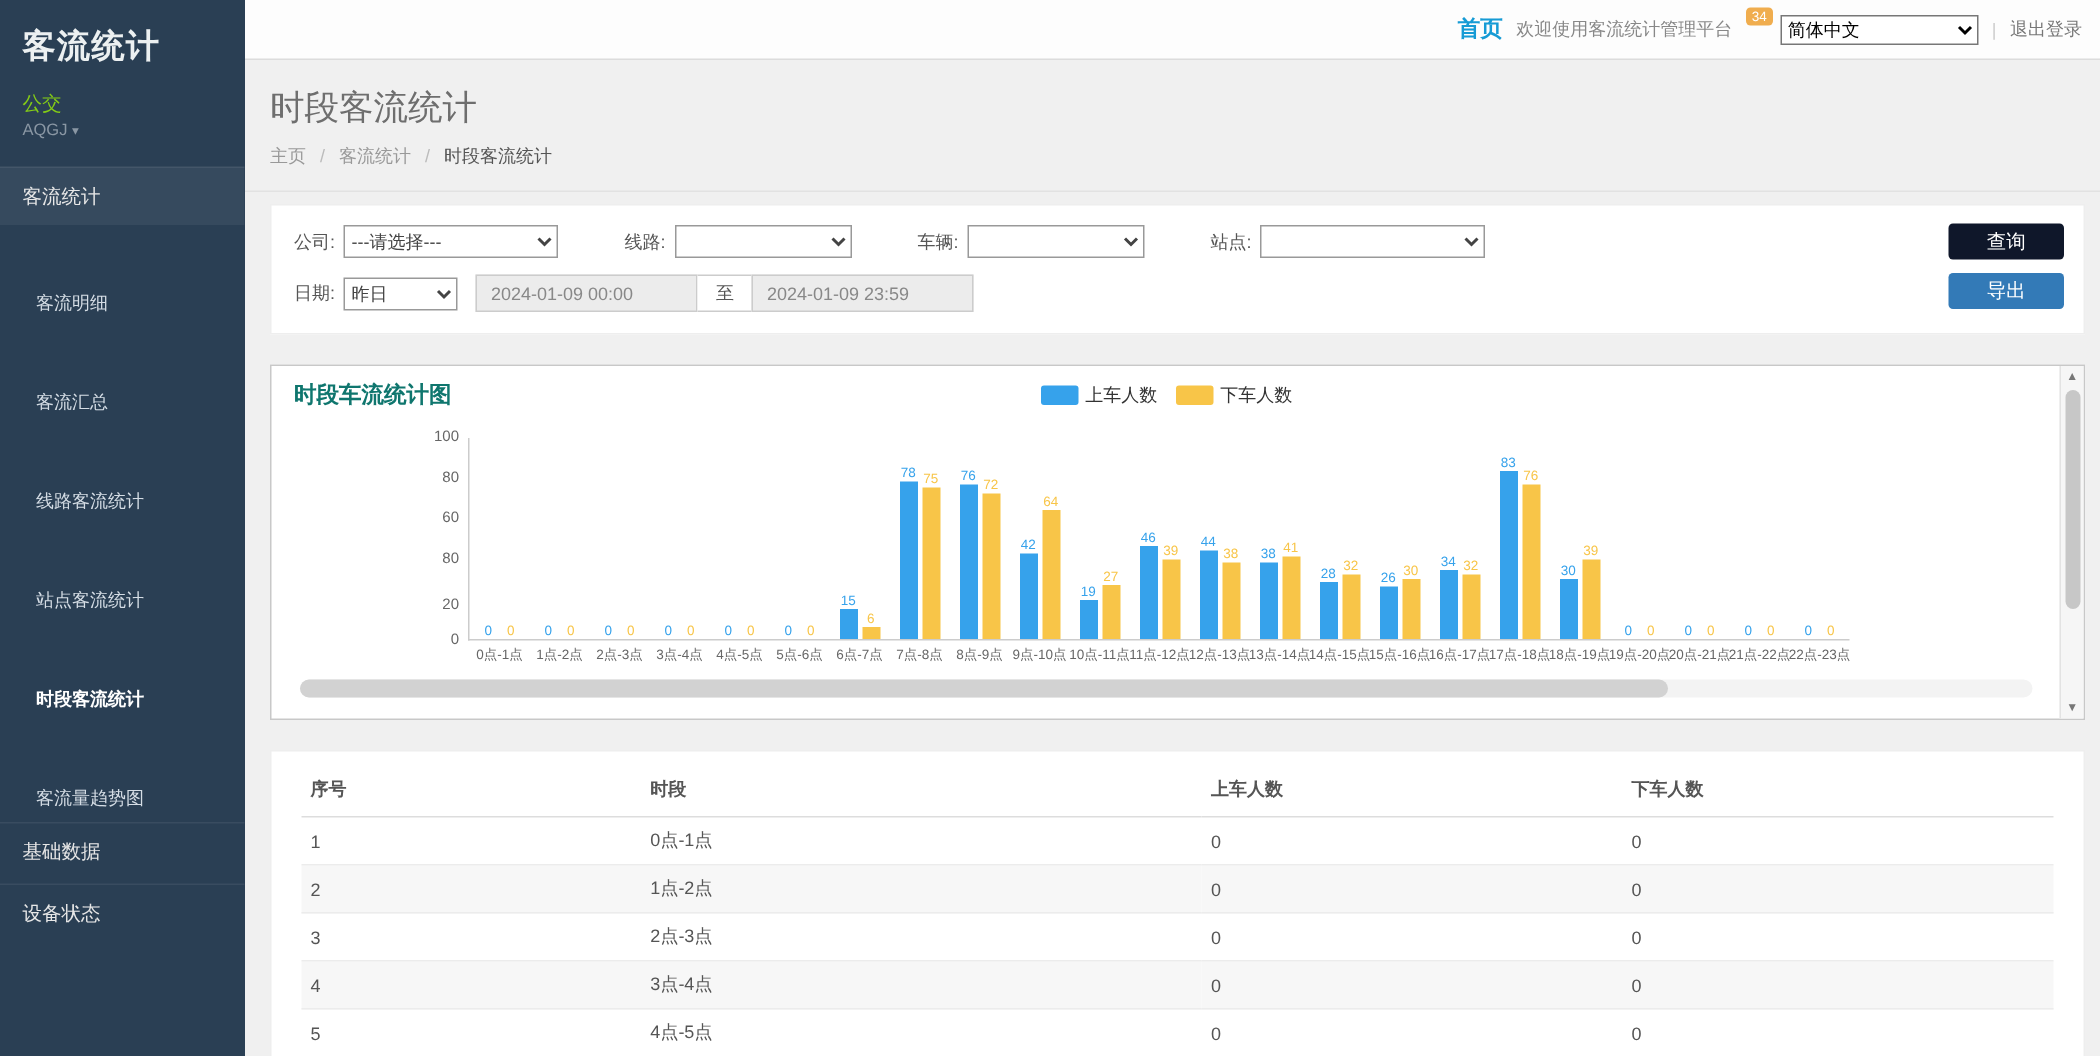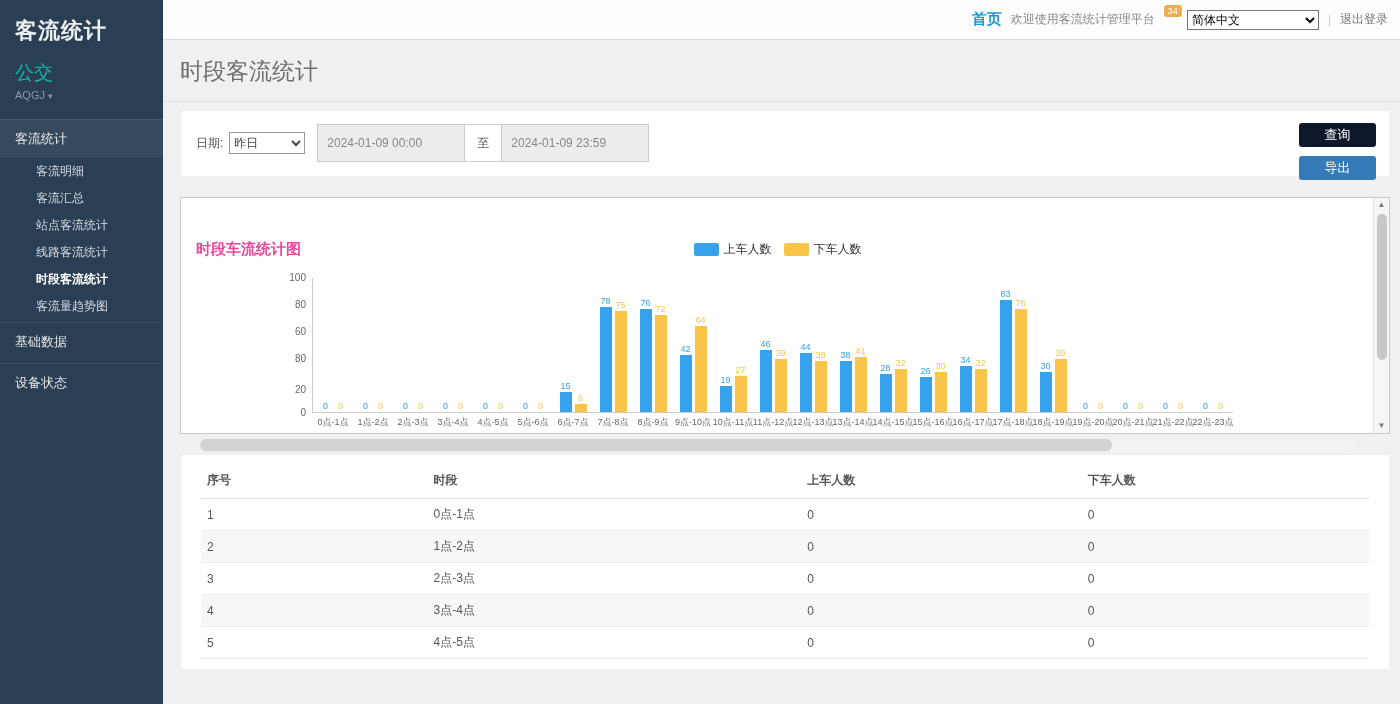--- a/index.html
+++ b/index.html
@@ -3,26 +3,26 @@
 <meta charset="utf-8">
 <style>
   * { box-sizing: border-box; margin: 0; padding: 0; }
   html, body { width: 1400px; height: 704px; overflow: hidden; }
   body { font-family: "Liberation Sans", "DejaVu Sans", sans-serif; background: #f0f0f0; color: #555; }
 
   
   .sidebar { position: fixed; left: 0; top: 0; width: 163px; height: 704px; background: #2A3F54; z-index: 20; }
   .app-title { color: #ECF0F1; font-size: 22px; font-weight: bold; padding: 16px 15px 10px; letter-spacing: 1px; }
   .profile { padding: 4px 15px 16px; }
-  .profile-company { color: #14b8a6; font-size: 19px; }
+  .profile-company { color: #84cc16; font-size: 13px; }
   .profile-code { color: #8a97a4; font-size: 11px; margin-top: 3px; cursor: pointer; }
   .profile-code .caret { font-size: 9px; margin-left: 3px; }
   .menu-section { color: #E7E7E7; font-size: 13px; padding: 10px 15px; border-top: 1px solid rgba(255,255,255,0.07); cursor: pointer; margin-top: 2px; }
   .menu-section.expanded { background: rgba(255,255,255,0.06); }
-  .menu-item { color: #d5dde5; font-size: 12px; padding: 5px 10px 5px 36px; cursor: pointer; }
+  .menu-item { color: #d5dde5; font-size: 12px; padding: 5px 10px 5px 24px; cursor: pointer; margin-top: 39px; }
   .menu-item.active { color: #ffffff; font-weight: bold; }
 
   
   .topbar { margin-left: 163px; height: 40px; background: #fdfdfd; border-bottom: 1px solid #dcdcdc;
             display: flex; align-items: center; justify-content: flex-end; padding-right: 12px; gap: 9px; }
   .home-link { color: #169BD5; font-size: 15px; font-weight: bold; cursor: pointer; text-decoration: none; }
   .welcome { color: #888; font-size: 12px; }
   .notif-badge { background: #F0AD4E; color: #fff; font-size: 9px; padding: 1px 4px; border-radius: 3px;
                  align-self: flex-start; margin-top: 5px; margin-right: -4px; cursor: pointer; }
   .lang-select { width: 132px; height: 20px; font-size: 12px; border: 1px solid #777; background: #fff; }
@@ -43,33 +43,33 @@
   
   .filter-card { margin-top: 8px; padding: 13px 15px 14px; position: relative; border: 1px solid #eee; }
   .filter-row { display: flex; align-items: center; }
   .filter-row + .filter-row { margin-top: 11px; }
   .f-label { font-size: 12px; color: #555; margin-right: 6px; }
   .f-group { display: flex; align-items: center; margin-right: 44px; }
   select.f-select { height: 22px; font-size: 12px; border: 1px solid #999; background: #fff; color: #444; }
   .w-company { width: 143px; } .w-line { width: 118px; } .w-vehicle { width: 118px; } .w-station { width: 150px; }
   .w-date { width: 76px; height: 24px; }
   .date-group { display: inline-flex; align-items: stretch; margin-left: 12px; }
-  .date-input { width: 148px; height: 38px; background: #ececec; border: 1px solid #ccc; color: #888;
+  .date-input { width: 148px; height: 25px; background: #ececec; border: 1px solid #ccc; color: #888;
                 font-size: 12px; padding-left: 9px; font-family: "Liberation Sans", sans-serif; }
   .date-addon { border-top: 1px solid #ccc; border-bottom: 1px solid #ccc; background: #fff; color: #555;
                 font-size: 12px; padding: 0 12px; display: flex; align-items: center; }
   .btn { position: absolute; right: 13px; width: 77px; height: 24px; border: none; border-radius: 3px;
          color: #fff; font-size: 13px; cursor: pointer; font-family: "Liberation Sans", sans-serif; }
   .btn-query { top: 12px; background: #0f172a; }
   .btn-export { top: 45px; background: #337AB7; }
 
   
   .chart-card { margin-top: 20px; border: 1px solid #c8c8c8; position: relative; height: 237px; padding: 10px 30px 8px 15px; }
   .chart-header { position: relative; height: 22px; }
-  .chart-title { font-size: 15px; font-weight: bold; color: #ec4899; margin-top: 32px; }
+  .chart-title { font-size: 15px; font-weight: bold; color: #0f766e; }
   .chart-legend { position: absolute; left: 50%; top: 1px; transform: translateX(-50%); display: flex; gap: 12px;
                   font-size: 12px; color: #333; white-space: nowrap; }
   .legend-item { display: inline-flex; align-items: center; gap: 5px; cursor: pointer; }
   .legend-swatch { display: inline-block; width: 25px; height: 13px; border-radius: 2px; }
   .chart-body { display: flex; margin-top: 16px; padding-left: 88px; }
   .y-axis { position: relative; width: 28px; height: 135px; flex-shrink: 0; }
   .y-tick { position: absolute; right: 6px; font-size: 10px; color: #666; line-height: 10px; }
   .plot { display: flex; height: 135px; border-left: 1px solid #ccc; border-bottom: 1px solid #ccc; }
   .bar-group { width: 40px; height: 100%; display: flex; align-items: flex-end; justify-content: center;
                gap: 2px; position: relative; }
@@ -101,45 +101,70 @@
   <div class="profile">
     <div class="profile-company">公交</div>
     <div class="profile-code">
       <span>AQGJ</span><span class="caret">▾</span>
     </div>
   </div>
   <nav class="menu" id="menu">
       <div class="menu-section expanded">客流统计</div>
       <div class="menu-item">客流明细</div>
       <div class="menu-item">客流汇总</div>
+      <div class="menu-item">线路客流统计</div>
       <div class="menu-item">站点客流统计</div>
-      <div class="menu-item">线路客流统计</div>
       <div class="menu-item active">时段客流统计</div>
       <div class="menu-item">客流量趋势图</div>
       <div class="menu-section">基础数据</div>
       <div class="menu-section">设备状态</div>
     </nav>
 </div>
 
 <div class="topbar">
   <a class="home-link">首页</a>
   <span class="welcome">欢迎使用客流统计管理平台</span>
   <span class="notif-badge">34</span>
   <select class="lang-select"><option>简体中文</option></select>
   <span class="sep">|</span>
   <a class="logout">退出登录</a>
 </div>
 
 <div class="content">
 
   <div class="page-head">
     <div class="page-title">时段客流统计</div>
+    <div class="breadcrumb">
+      <span class="crumb">主页</span>
+      <span class="bc-sep">/</span>
+      <span class="crumb">客流统计</span>
+      <span class="bc-sep">/</span>
+      <span class="crumb last">时段客流统计</span>
+    </div>
   </div>
 
   <div class="card filter-card">
+    <div class="filter-row">
+      <div class="f-group">
+        <span class="f-label">公司:</span>
+        <select class="f-select w-company"><option>---请选择---</option></select>
+      </div>
+      <div class="f-group">
+        <span class="f-label">线路:</span>
+        <select class="f-select w-line"></select>
+      </div>
+      <div class="f-group">
+        <span class="f-label">车辆:</span>
+        <select class="f-select w-vehicle"></select>
+      </div>
+      <div class="f-group">
+        <span class="f-label">站点:</span>
+        <select class="f-select w-station"></select>
+      </div>
+    </div>
     <div class="filter-row">
       <span class="f-label">日期:</span>
       <select class="f-select w-date"><option>昨日</option></select>
       <span class="date-group">
         <input class="date-input" type="text" readonly="" value="2024-01-09 00:00" style="">
         <span class="date-addon">至</span>
         <input class="date-input" type="text" readonly="" value="2024-01-09 23:59" style="">
       </span>
     </div>
     <button class="btn btn-query">查询</button>

